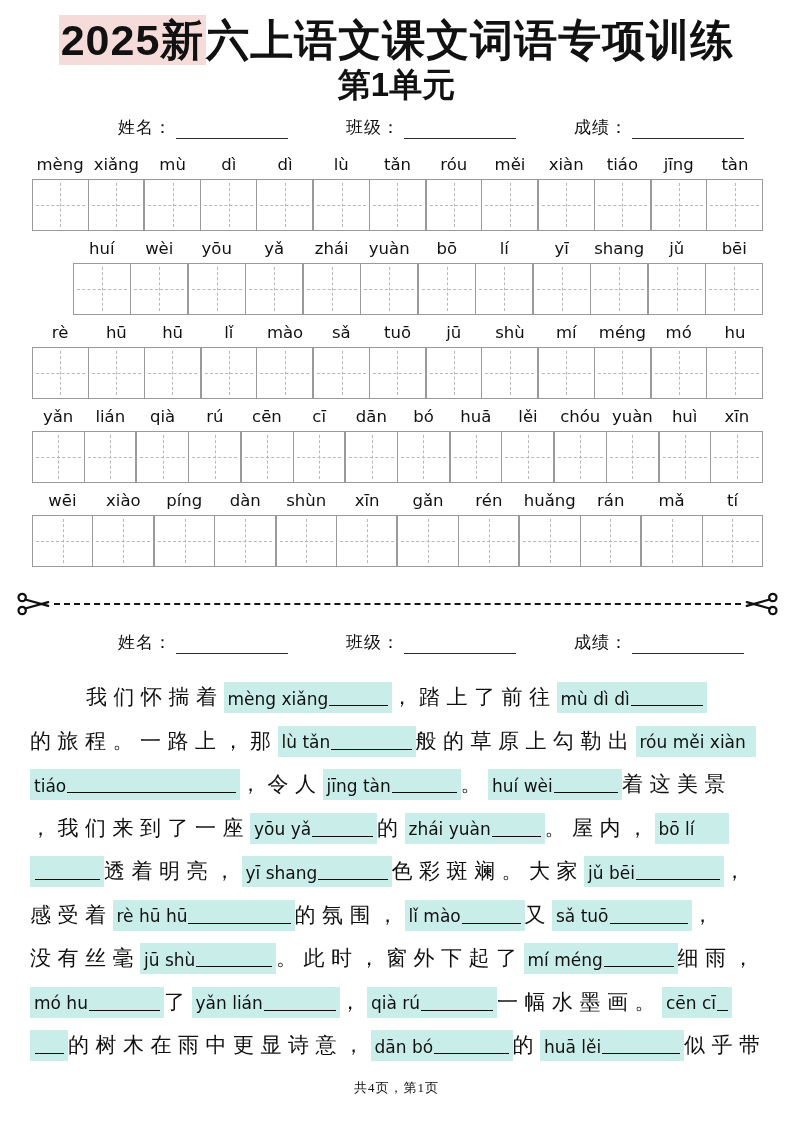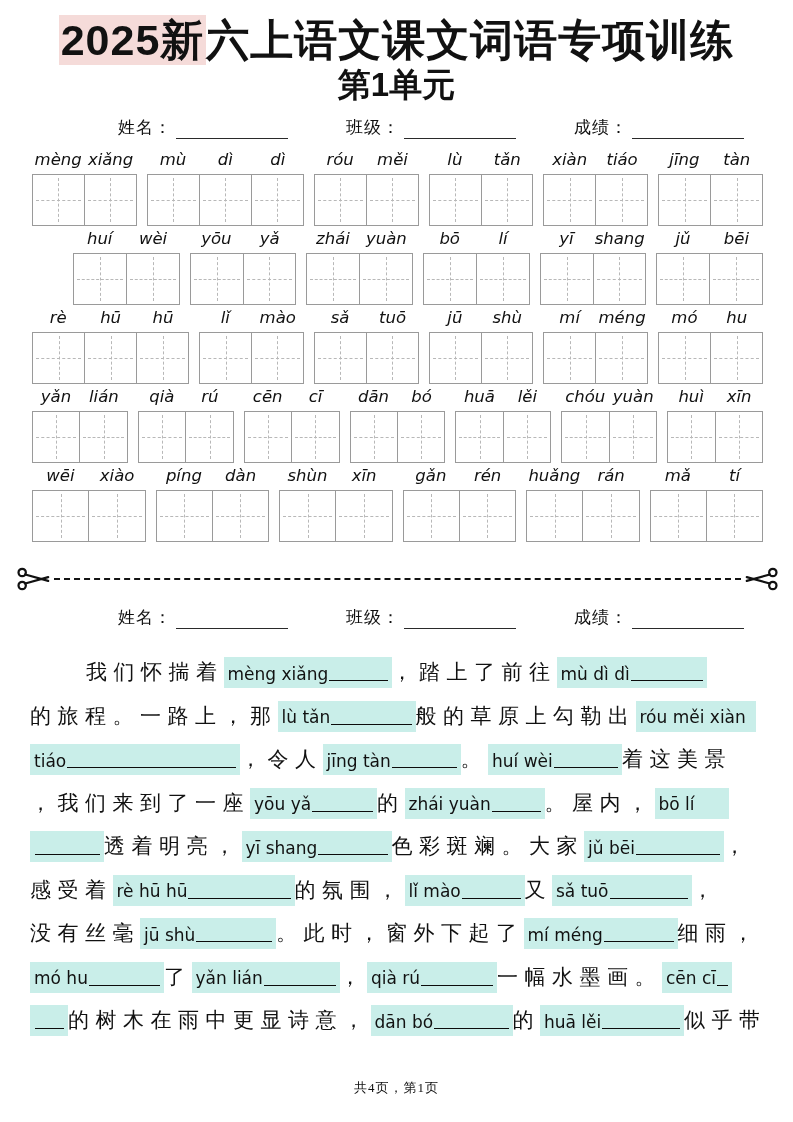--- a/index.html
+++ b/index.html
@@ -24,21 +24,21 @@
 
   
   .fields-row{display:flex;margin:12px 0 0 118px;gap:58px;font-size:17px;}
   .field{display:flex;align-items:flex-end;white-space:nowrap;}
   .field-label{letter-spacing:1px;}
   .field-line{display:inline-block;width:112px;height:17px;border-bottom:1.4px solid #2a2a2a;margin-left:4px;}
   .fields-row.second{margin-top:14px;}
 
   
   .grids{margin:8px 30px 0 32px;}
-  .grid-row{display:flex;gap:10px;font-style:italic;}
+  .grid-row{display:flex;margin-top:5px;}
   .grid-group{display:flex;flex-direction:column;}
   .syll-row{display:flex;height:27px;align-items:flex-end;padding-bottom:5px;}
   .syll{flex:1;text-align:center;font-family:"DejaVu Sans", sans-serif;font-size:16.5px;line-height:1;}
   .box-row{display:flex;border:1px solid var(--grid-border);height:52px;}
   .grid-box{flex:1;position:relative;border-right:1px solid var(--grid-border);}
   .grid-box:last-child{border-right:none;}
   .grid-box::before{content:"";position:absolute;left:50%;top:3px;bottom:3px;border-left:1px dashed var(--grid-dash);}
   .grid-box::after{content:"";position:absolute;top:50%;left:3px;right:3px;border-top:1px dashed var(--grid-dash);}
 
   
@@ -103,32 +103,32 @@
             <div class="syll">dì</div>
           </div>
           <div class="box-row">
             <div class="grid-box"></div>
             <div class="grid-box"></div>
             <div class="grid-box"></div>
           </div>
         </div>
         <div class="grid-group" style="flex-grow: 2; flex-basis: 0px;">
           <div class="syll-row">
+            <div class="syll">lù</div>
+            <div class="syll">tǎn</div>
+          </div>
+          <div class="box-row">
+            <div class="grid-box"></div>
+            <div class="grid-box"></div>
+          </div>
+        </div>
+        <div class="grid-group" style="flex-grow: 2; flex-basis: 0px;">
+          <div class="syll-row">
             <div class="syll">róu</div>
             <div class="syll">měi</div>
-          </div>
-          <div class="box-row">
-            <div class="grid-box"></div>
-            <div class="grid-box"></div>
-          </div>
-        </div>
-        <div class="grid-group" style="flex-grow: 2; flex-basis: 0px;">
-          <div class="syll-row">
-            <div class="syll">lù</div>
-            <div class="syll">tǎn</div>
           </div>
           <div class="box-row">
             <div class="grid-box"></div>
             <div class="grid-box"></div>
           </div>
         </div>
         <div class="grid-group" style="flex-grow: 2; flex-basis: 0px;">
           <div class="syll-row">
             <div class="syll">xiàn</div>
             <div class="syll">tiáo</div>

